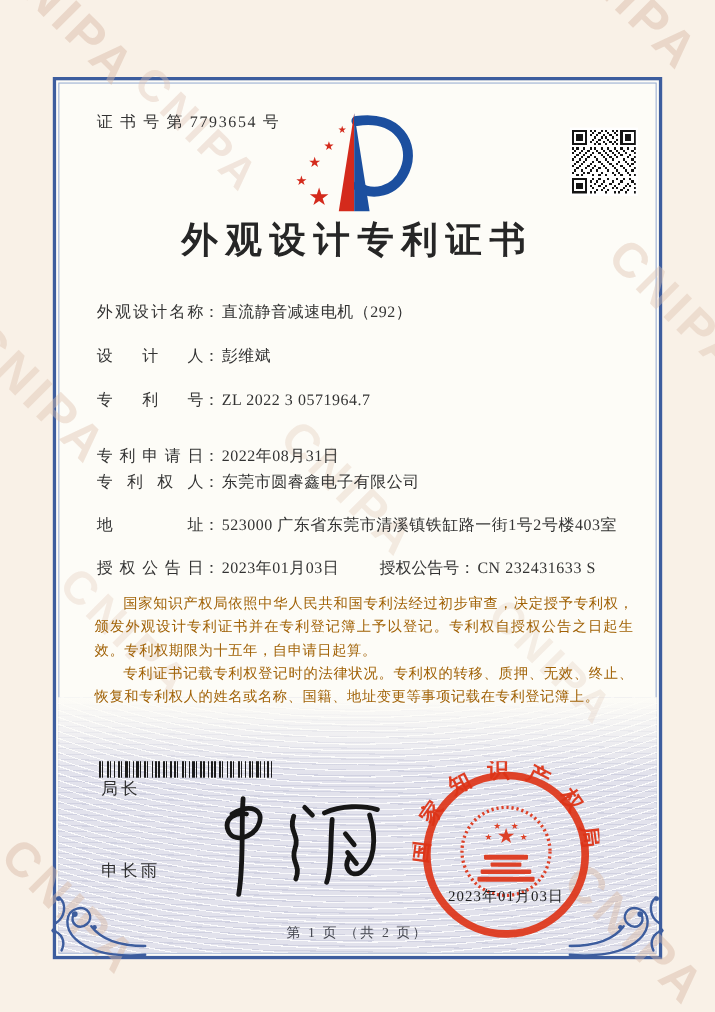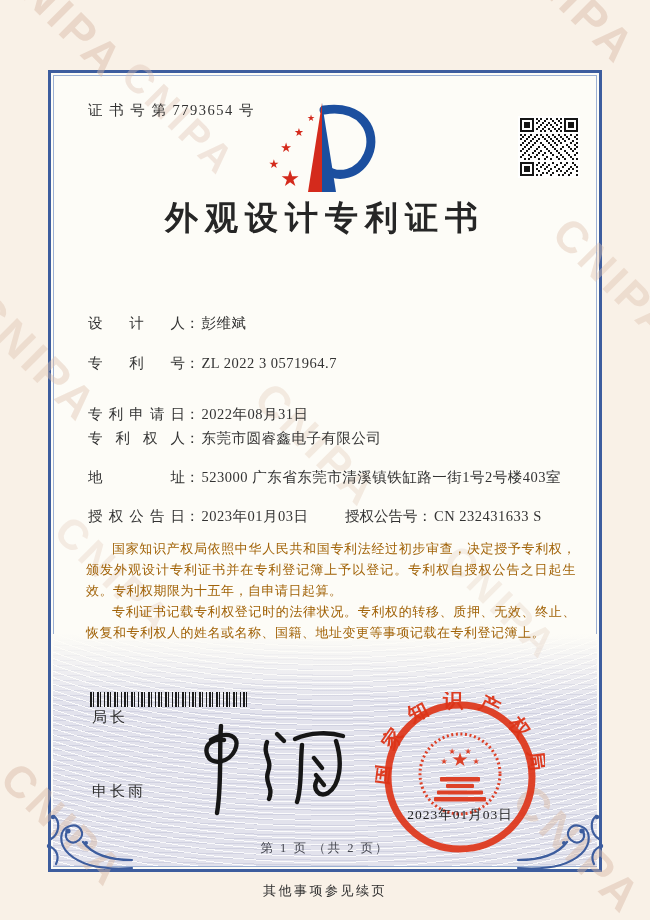--- a/index.html
+++ b/index.html
@@ -152,20 +152,23 @@
         <text x="30" y="86" font-size="22">★</text>
         <text x="14" y="68" font-size="12">★</text>
         <text x="26" y="52" font-size="13">★</text>
         <text x="39" y="36" font-size="11">★</text>
         <text x="51" y="21" font-size="9">★</text>
       </g>
     </svg>
 
     <div class="abs title">外观设计专利证书</div>
 
+    <div class="abs field-row" style="top:274px;">
+      <span class="f-label">外观设计名称</span><span class="f-colon">：</span><span class="f-value">直流静音减速电机（292）</span>
+    </div>
     <div class="abs field-row" style="top:314px;">
       <span class="f-label">设　计　人</span><span class="f-colon">：</span><span class="f-value">彭维斌</span>
     </div>
     <div class="abs field-row" style="top:354px;">
       <span class="f-label">专　利　号</span><span class="f-colon">：</span><span class="f-value">ZL 2022 3 0571964.7</span>
     </div>
     <div class="abs field-row" style="top:405px;">
       <span class="f-label">专利申请日</span><span class="f-colon">：</span><span class="f-value">2022年08月31日</span>
     </div>
     <div class="abs field-row" style="top:429px;">
@@ -225,16 +228,15 @@
         <rect x="-20" y="3" width="40" height="4.5" rx="1"></rect>
         <rect x="-14" y="10" width="28" height="4" rx="1"></rect>
         <rect x="-23" y="16.5" width="46" height="4" rx="1"></rect>
         <rect x="-26" y="23" width="52" height="4.5" rx="1"></rect>
       </g>
     </svg>
     <div class="abs seal-date">2023年01月03日</div>
 
     <div class="abs page-info">第 1 页 （共 2 页）</div>
 
-    <div class="abs footer-note">其他事项参见续页</div>
 
   </div>
 </div>
 
 </body></html>

